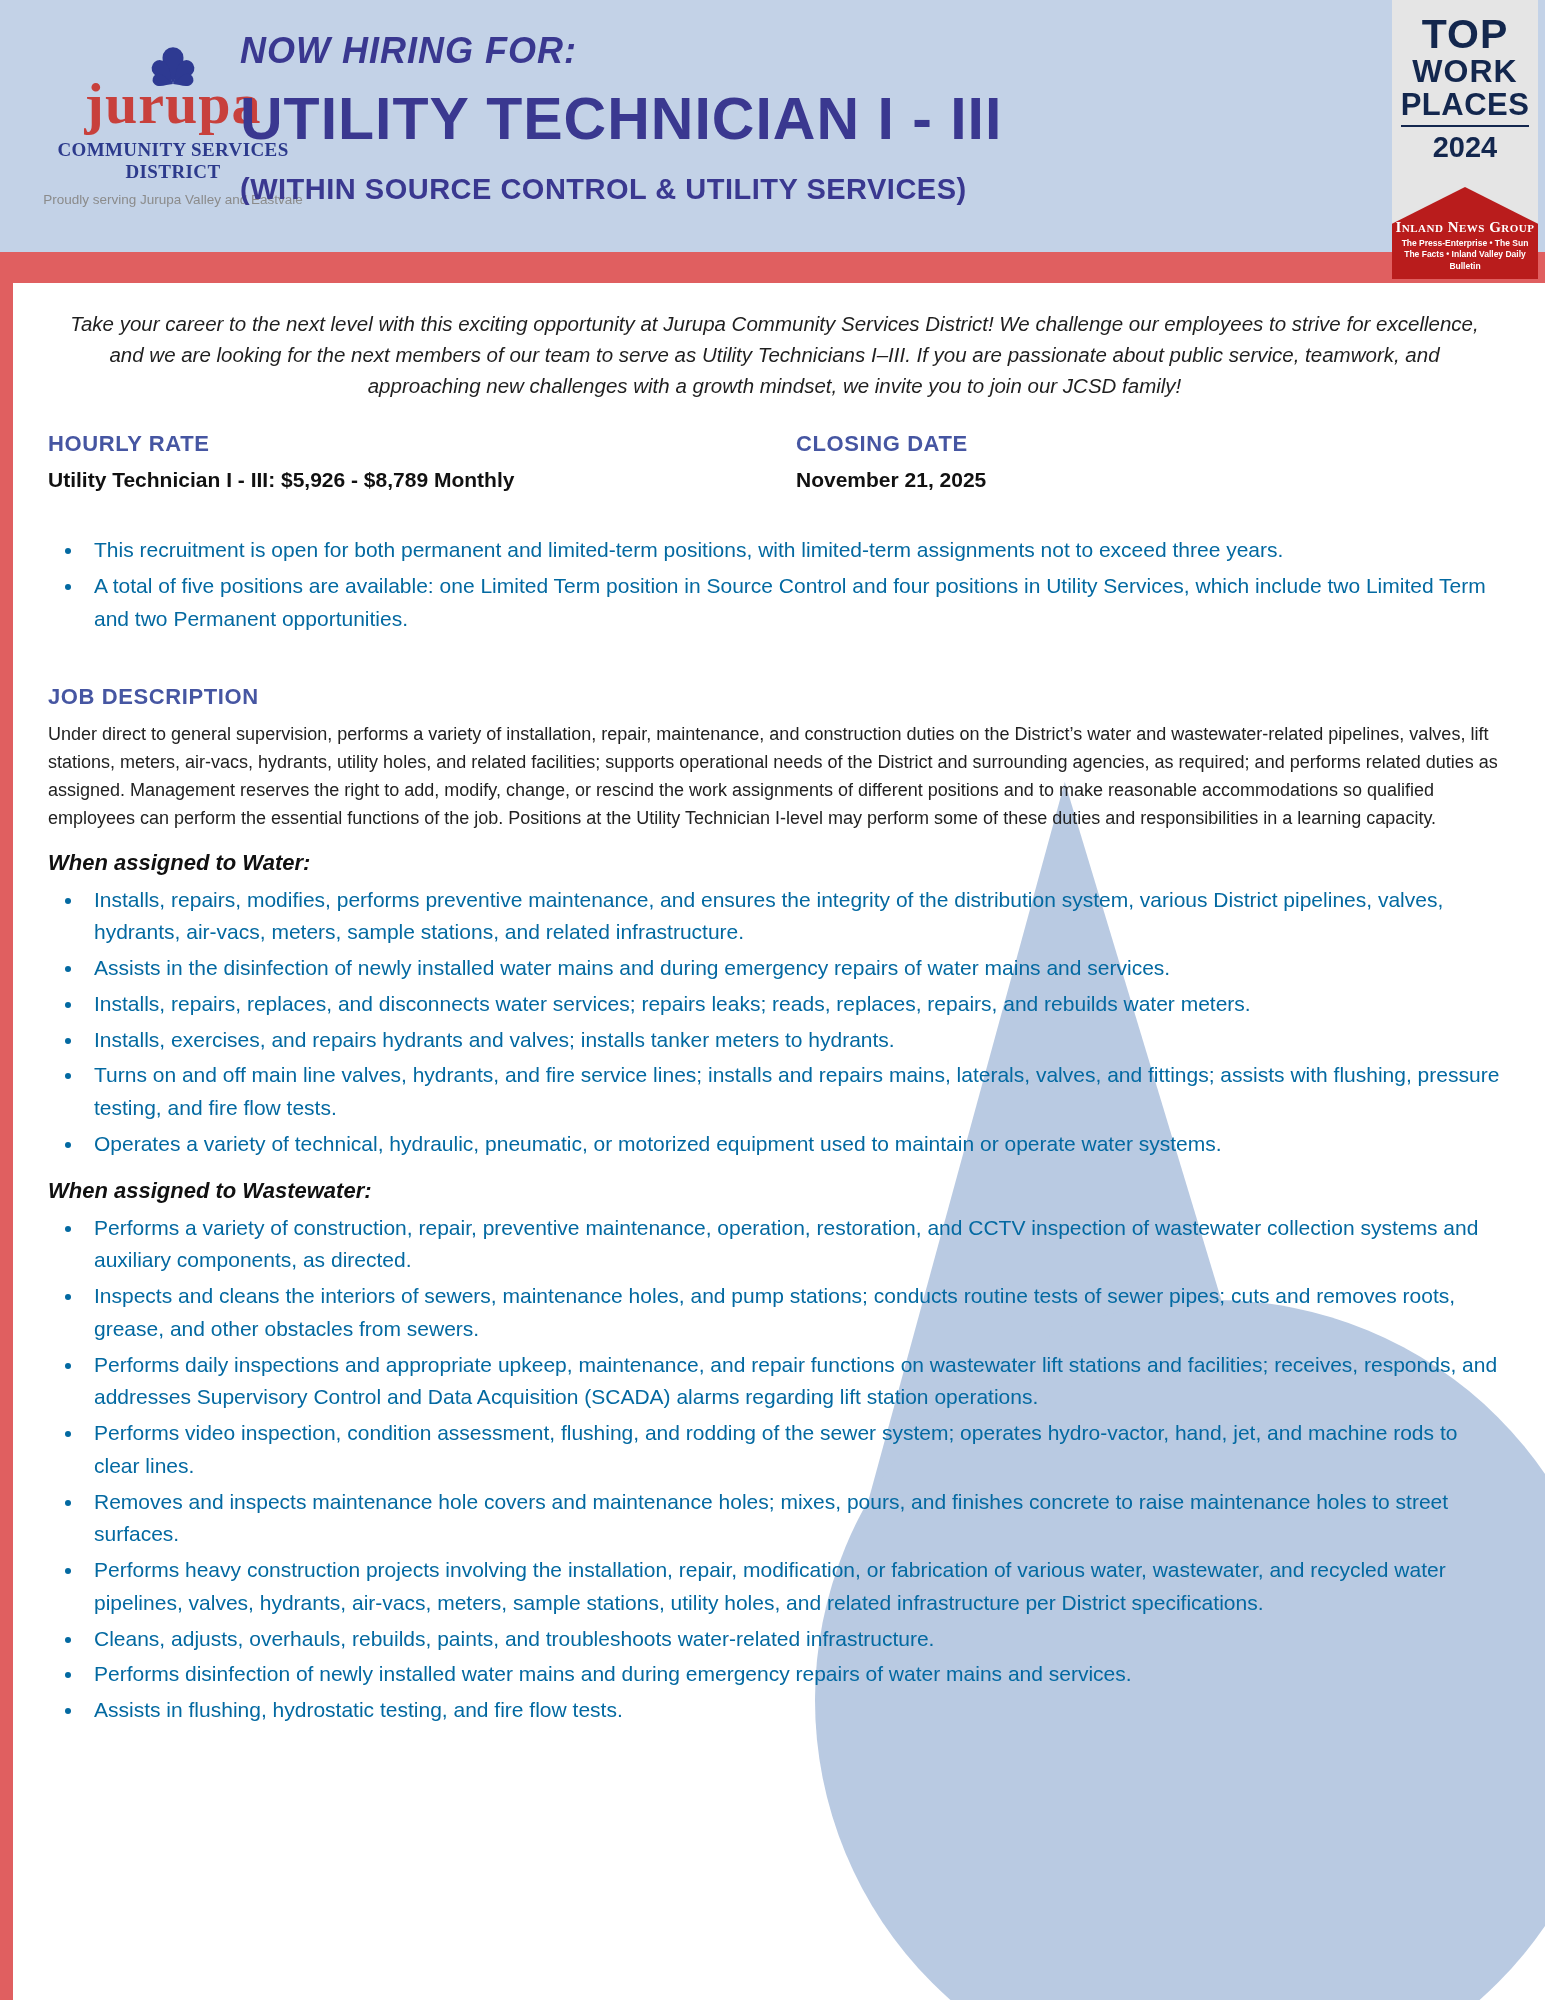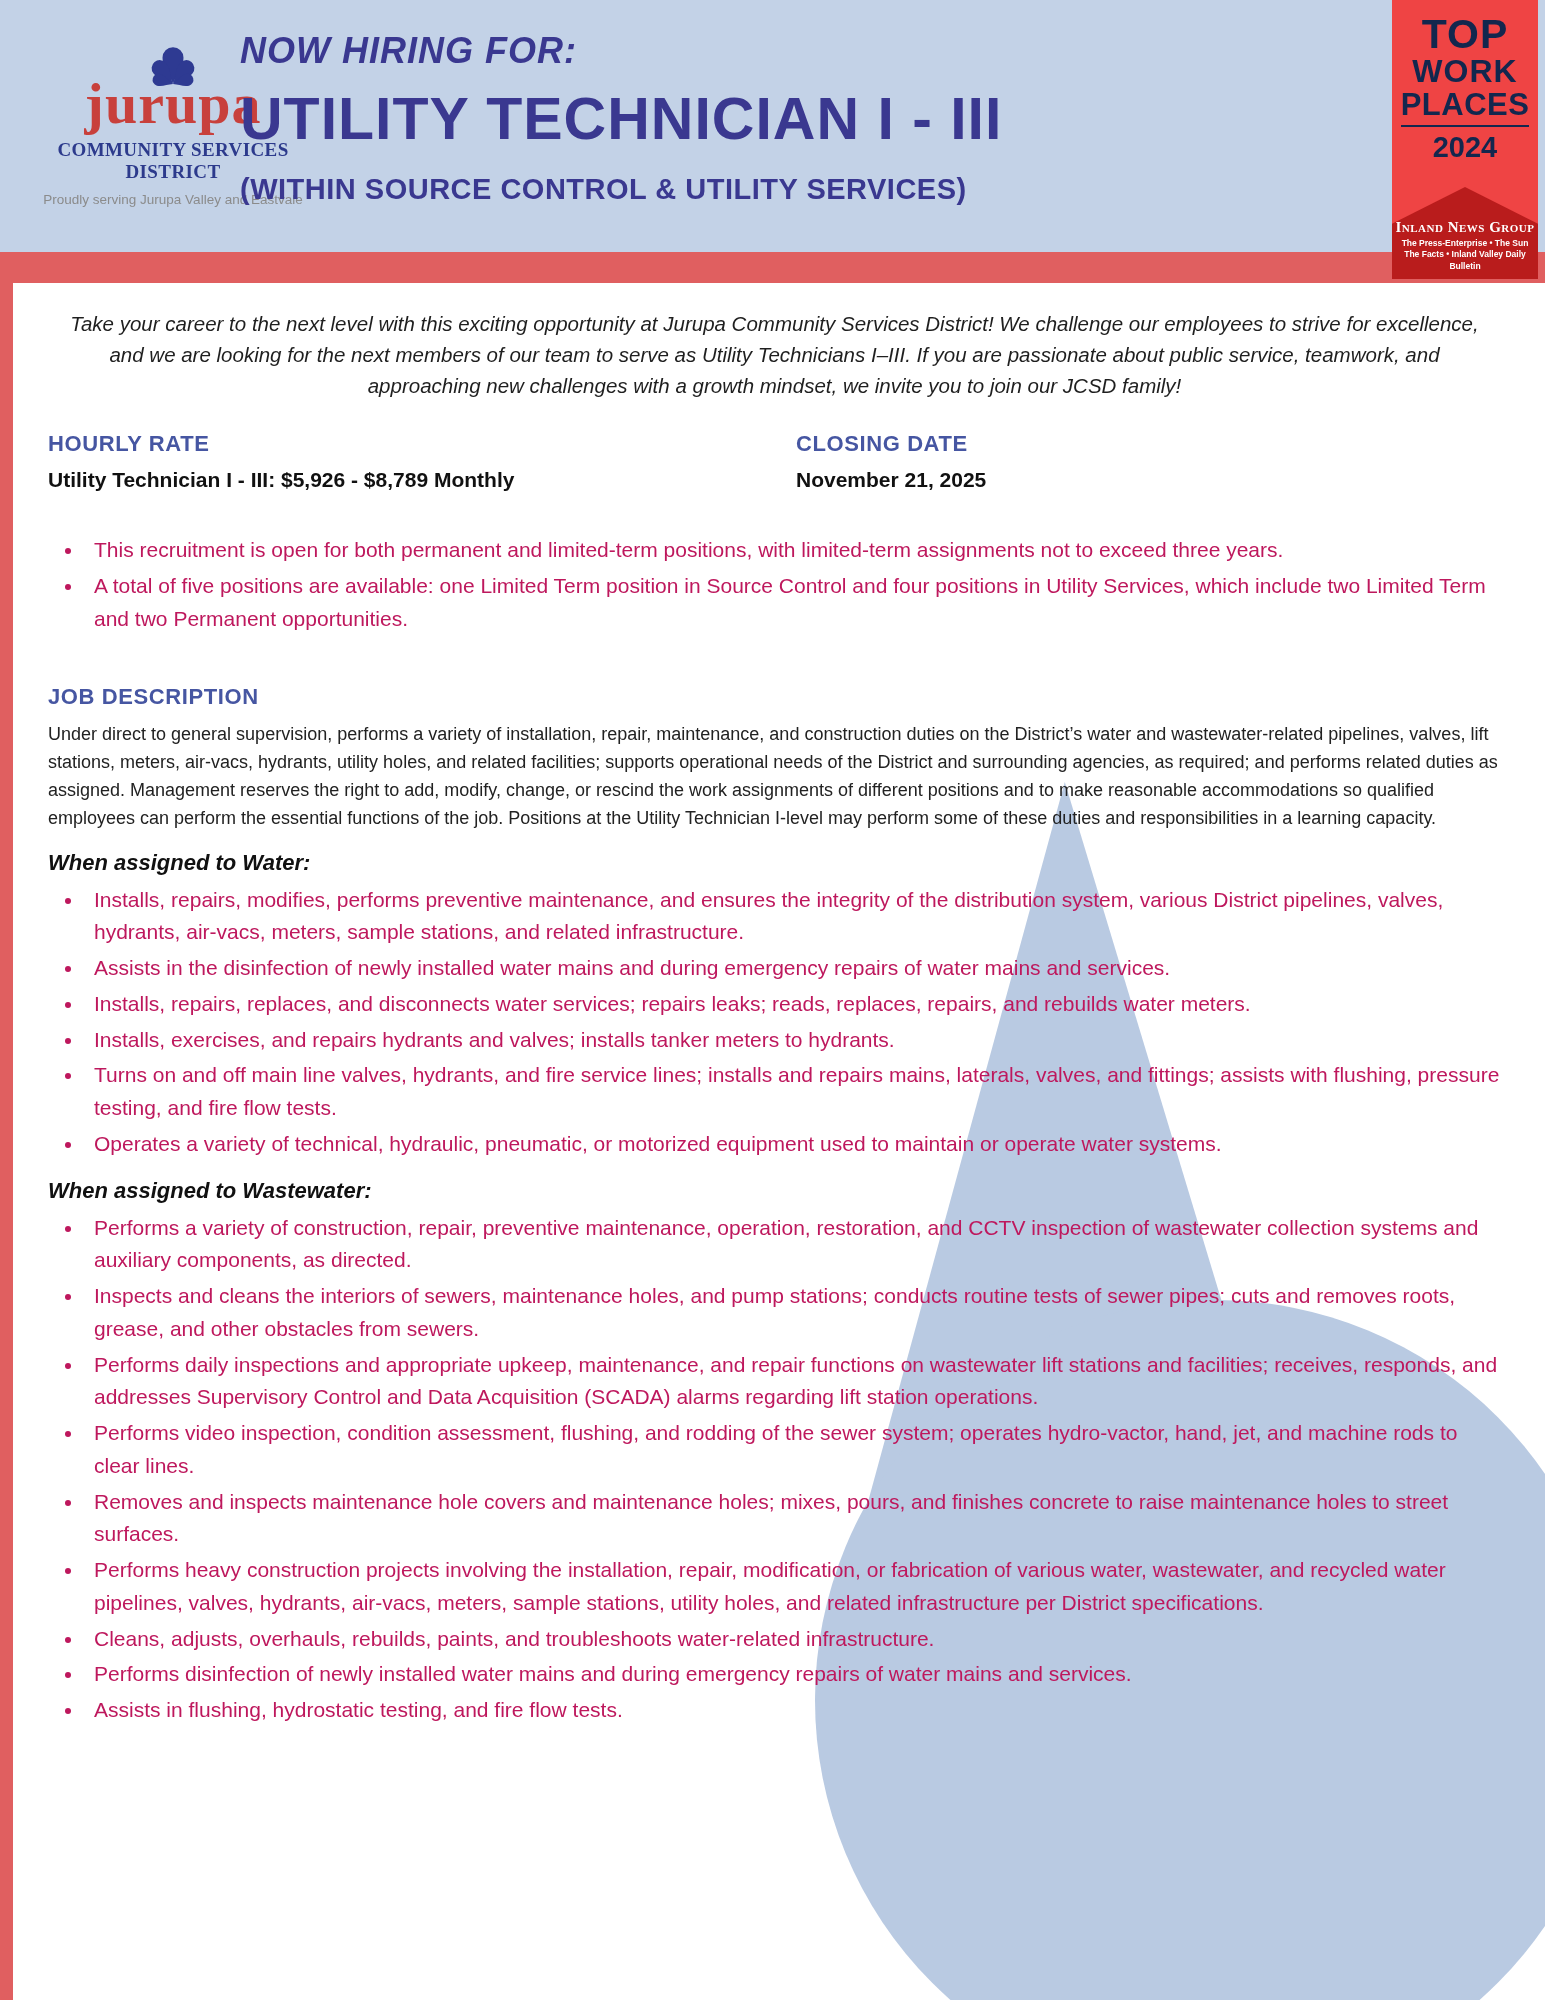--- a/index.html
+++ b/index.html
@@ -42,21 +42,21 @@
   .now-hiring { font-size:36px; font-weight:800; font-style:italic; letter-spacing:1px; }
   .title { font-size:59px; font-weight:800; letter-spacing:1px; margin-top:18px; line-height:1.0; }
   .subtitle { font-size:29px; font-weight:800; letter-spacing:0.5px; margin-top:24px; }
 
   .red-band { position:relative; width:100%; height:31px; background:#e05f60; z-index:2; }
   .left-stripe { position:absolute; left:0; top:252px; bottom:0; width:13px; background:#e05f60; z-index:3; }
 
   
   .badge { position:absolute; top:0; right:7px; width:146px; height:279px; z-index:5; }
   .badge-yellow {
-    position:absolute; inset:0; background:#ef4444; text-align:center;
+    position:absolute; inset:0; background:#e5e5e5; text-align:center;
     color:#13274e; padding-top:14px;
   }
   .b-top    { font-size:41px; font-weight:900; letter-spacing:1px; line-height:1.0; }
   .b-work   { font-size:32px; font-weight:600; letter-spacing:1px; line-height:1.05; }
   .b-places { font-size:31px; font-weight:600; letter-spacing:0.5px; line-height:1.05;
               display:inline-block; border-bottom:2px solid #13274e; padding-bottom:4px; }
   .b-year   { font-size:29px; font-weight:800; margin-top:4px; }
   .badge-navy {
     position:absolute; left:0; bottom:0; width:100%; height:92px; background:#b91c1c;
     clip-path:polygon(0 40%, 50% 0, 100% 40%, 100% 100%, 0 100%);
@@ -74,21 +74,21 @@
   .intro {
     font-style:italic; font-size:20.5px; line-height:1.5; text-align:center;
     color:#1f1f1f; padding:0 6px;
   }
   .meta-row { display:flex; margin-top:30px; }
   .meta-col.rate { flex:0 0 748px; }
   .blue-heading { color:#4656a2; font-weight:bold; font-size:22px; letter-spacing:0.6px; }
   .meta-value { font-weight:bold; font-size:21px; color:#111; margin-top:11px; }
 
   ul.bullets { list-style:disc outside; padding-left:32px; margin-left:4px; }
-  ul.bullets li { font-size:21px; line-height:1.56; color:#be185d; padding-left:10px; margin:3px 0; }
+  ul.bullets li { font-size:21px; line-height:1.56; color:#0369a1; padding-left:10px; margin:3px 0; }
   .summary { margin-top:42px; }
 
   .jd-heading { margin-top:48px; }
   .jd-body { font-size:18px; line-height:1.57; color:#222; margin-top:10px; }
 
   .section-heading {
     font-size:22px; font-weight:bold; font-style:italic; color:#111;
     margin-top:17px; margin-bottom:8px;
   }
 </style>

